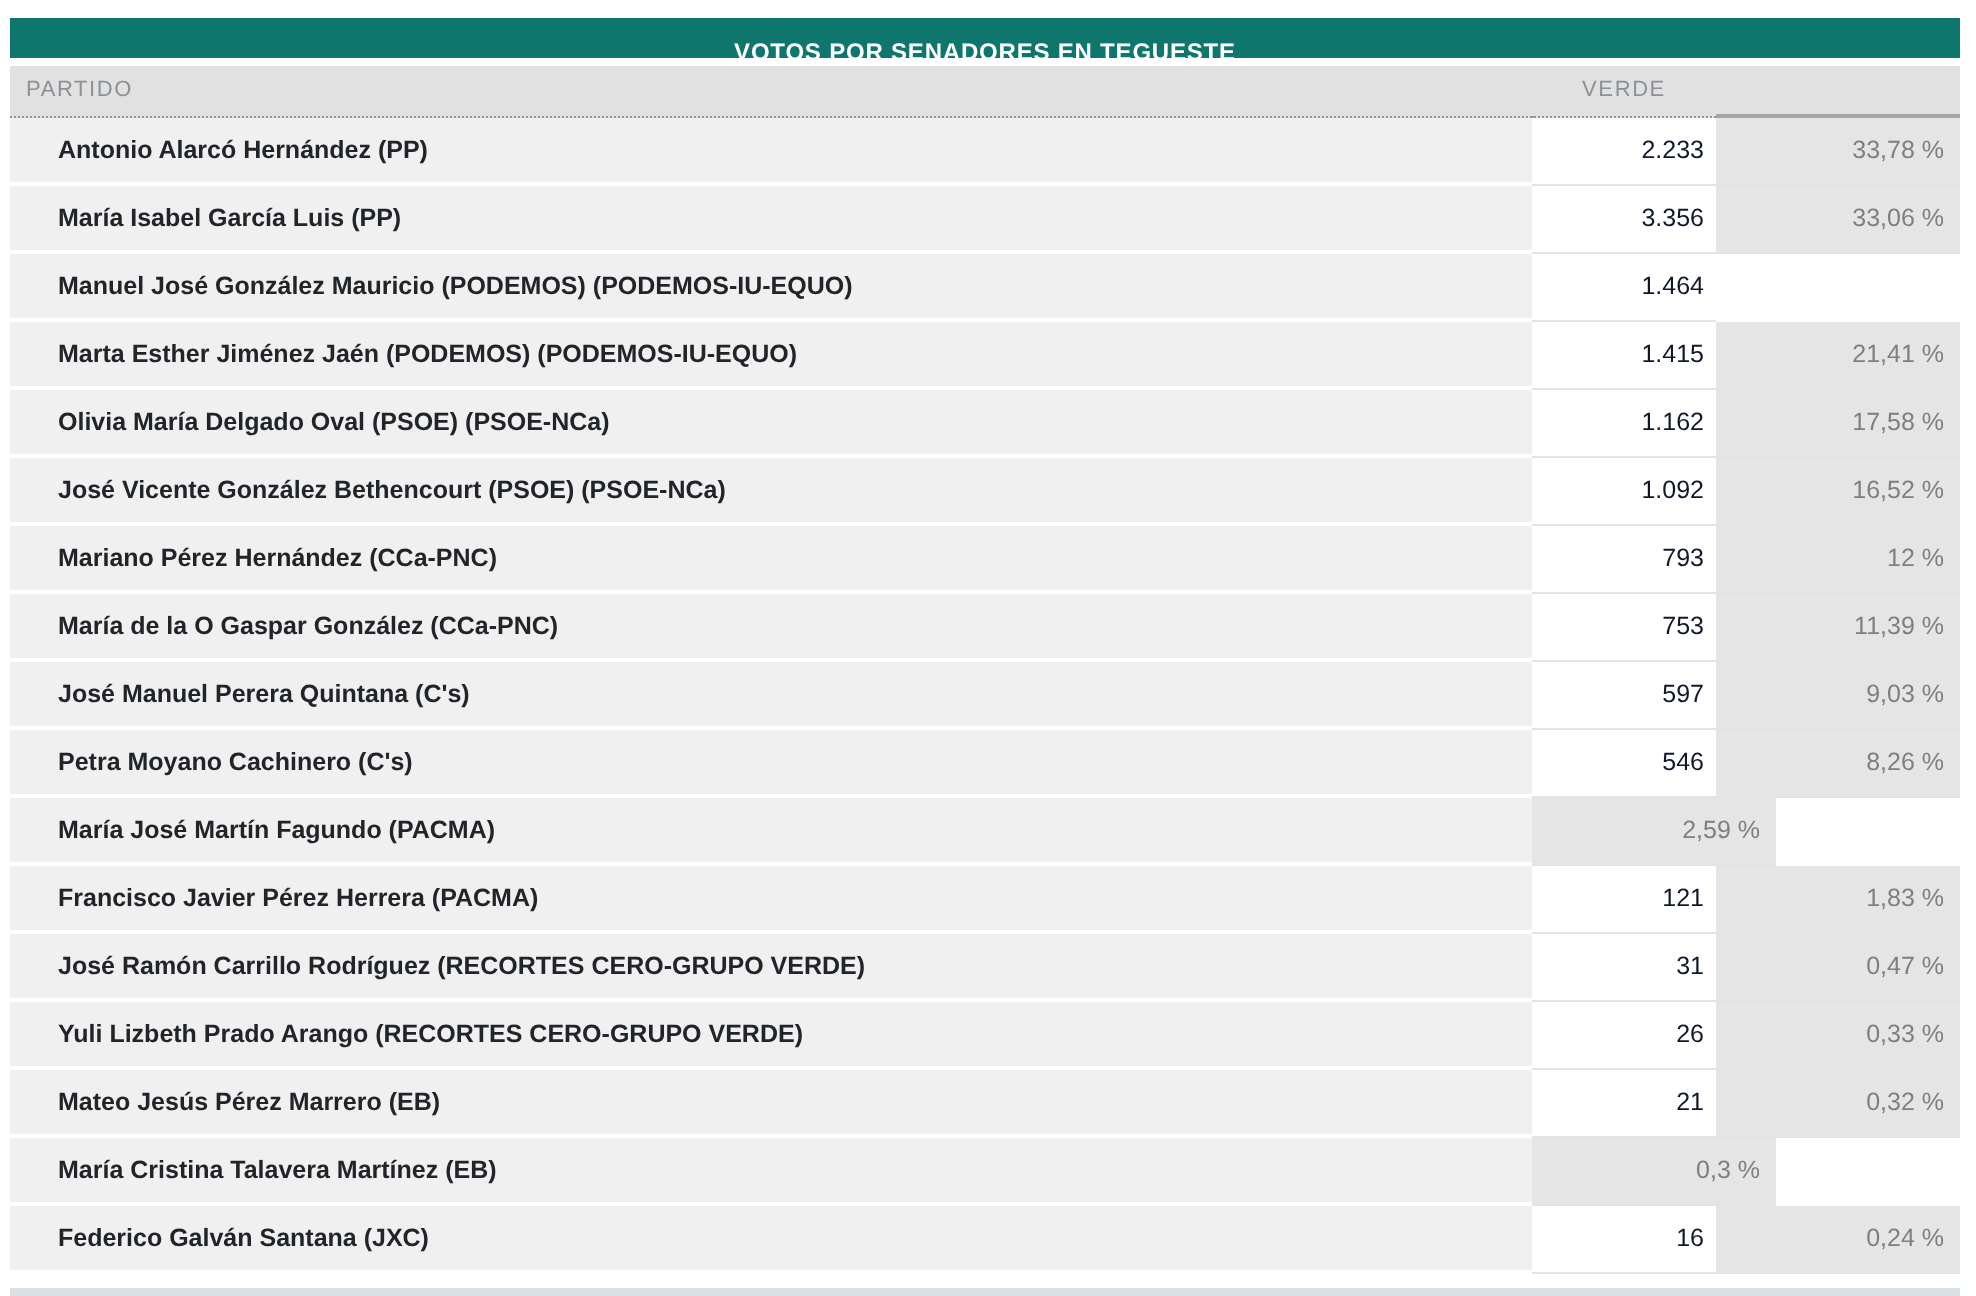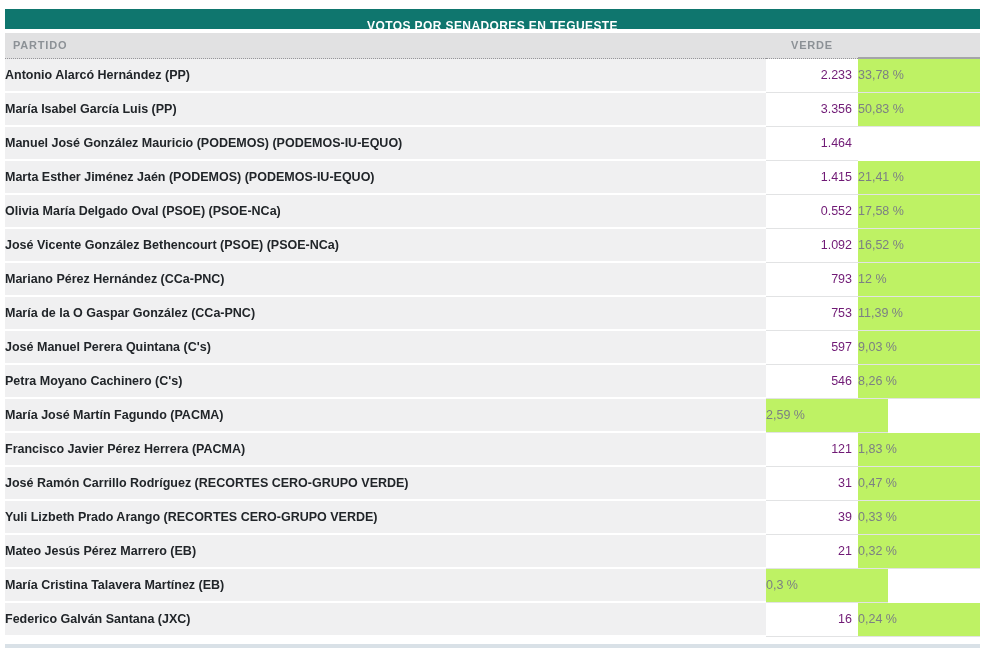--- a/index.html
+++ b/index.html
@@ -29,21 +29,20 @@
     font-size: 12px;
     font-weight: 700;
     letter-spacing: 0.4px;
     margin-bottom: 4px;
   }
   .col-head {
     display: flex;
     height: 26px;
     background: #e1e1e2;
     box-sizing: border-box;
-    font-weight: bold;
   }
   .col-head .hc {
     box-sizing: border-box;
     font-size: 11px;
     color: #8c9196;
     letter-spacing: 0.8px;
     line-height: 25px;
     height: 26px;
   }
   .hc-party {
@@ -69,40 +68,40 @@
     box-sizing: border-box;
     font-size: 12.5px;
     height: 34px;
   }
   .c-name {
     width: 761px;
     background: #f0f0f1;
     border-bottom: 2px solid #ffffff;
     font-weight: 700;
     color: #212529;
-    padding-left: 0;
+    padding-left: 24px;
     line-height: 32px;
     white-space: nowrap;
     overflow: hidden;
   }
   .c-votes {
     width: 92px;
     background: #ffffff;
     border-bottom: 1px solid #e2e3e4;
-    color: #701a75;
+    color: #0f172a;
     text-align: right;
     padding-right: 6px;
     line-height: 33px;
   }
   .c-pct {
     width: 122px;
-    background: #bef264;
+    background: #e5e5e5;
     border-bottom: 1px solid #e2e3e4;
     color: #7c8084;
-    text-align: left;
+    text-align: right;
     padding-right: 8px;
     line-height: 33px;
   }
   .next-section-strip {
     position: absolute;
     left: 5px;
     top: 644px;
     width: 975px;
     height: 4px;
     background: #d9e1e7;
@@ -123,37 +122,37 @@
   <div class="rows">
   <div class="row">
     <div class="cell c-name">Antonio Alarcó Hernández (PP)</div>
     <div class="cell c-votes">2.233</div>
     <div class="cell c-pct">33,78 %</div>
   </div>
 
   <div class="row">
     <div class="cell c-name">María Isabel García Luis (PP)</div>
     <div class="cell c-votes">3.356</div>
-    <div class="cell c-pct">50,83 %</div>
+    <div class="cell c-pct">33,06 %</div>
   </div>
 
   <div class="row">
     <div class="cell c-name">Manuel José González Mauricio (PODEMOS) (PODEMOS-IU-EQUO)</div>
     <div class="cell c-votes">1.464</div>
   </div>
 
   <div class="row">
     <div class="cell c-name">Marta Esther Jiménez Jaén (PODEMOS) (PODEMOS-IU-EQUO)</div>
     <div class="cell c-votes">1.415</div>
     <div class="cell c-pct">21,41 %</div>
   </div>
 
   <div class="row">
     <div class="cell c-name">Olivia María Delgado Oval (PSOE) (PSOE-NCa)</div>
-    <div class="cell c-votes">0.552</div>
+    <div class="cell c-votes">1.162</div>
     <div class="cell c-pct">17,58 %</div>
   </div>
 
   <div class="row">
     <div class="cell c-name">José Vicente González Bethencourt (PSOE) (PSOE-NCa)</div>
     <div class="cell c-votes">1.092</div>
     <div class="cell c-pct">16,52 %</div>
   </div>
 
   <div class="row">
@@ -192,21 +191,21 @@
   </div>
 
   <div class="row">
     <div class="cell c-name">José Ramón Carrillo Rodríguez (RECORTES CERO-GRUPO VERDE)</div>
     <div class="cell c-votes">31</div>
     <div class="cell c-pct">0,47 %</div>
   </div>
 
   <div class="row">
     <div class="cell c-name">Yuli Lizbeth Prado Arango (RECORTES CERO-GRUPO VERDE)</div>
-    <div class="cell c-votes">39</div>
+    <div class="cell c-votes">26</div>
     <div class="cell c-pct">0,33 %</div>
   </div>
 
   <div class="row">
     <div class="cell c-name">Mateo Jesús Pérez Marrero (EB)</div>
     <div class="cell c-votes">21</div>
     <div class="cell c-pct">0,32 %</div>
   </div>
 
   <div class="row">

